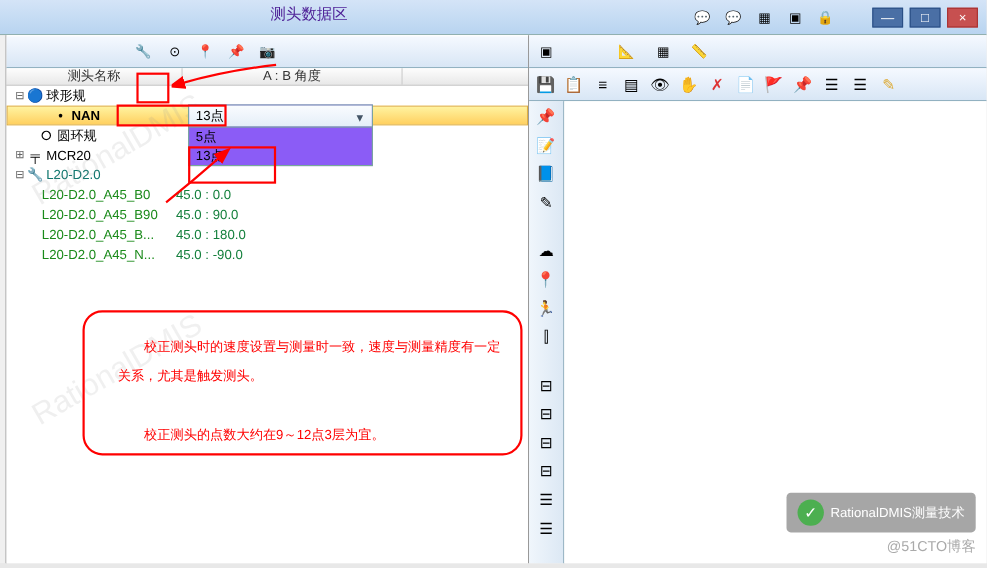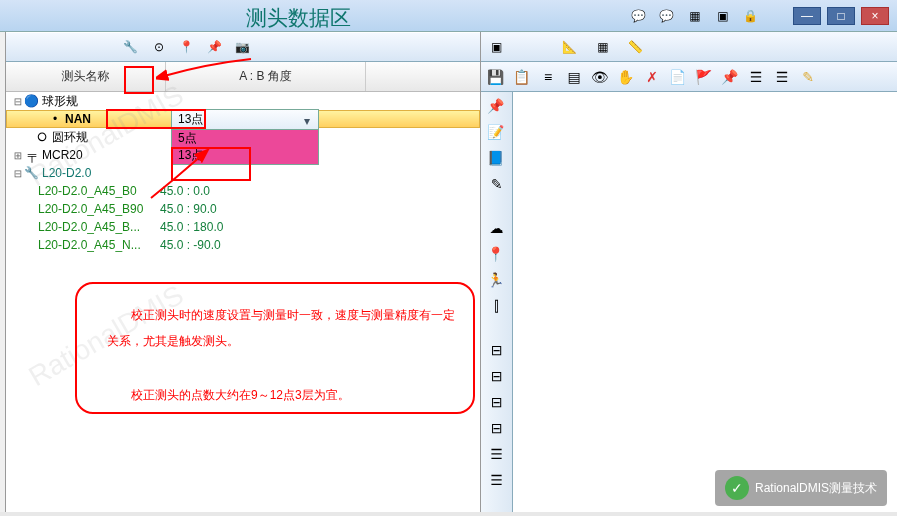--- a/index.html
+++ b/index.html
@@ -11,44 +11,44 @@
 .win-close { background: #c75050; border-color: #a73030; }
 
 .main-area { display: flex; height: 480px; }
 .left-sidebar { width: 6px; background: #f0f0f0; border-right: 1px solid #999; }
 
 .left-pane { width: 474px; background: #fdfdfd; display: flex; flex-direction: column; position: relative; }
 .toolbar1 { height: 30px; background: linear-gradient(#f5f9ff, #d8e6f5); border-top: 1px solid #fff; border-bottom: 1px solid #8ab; display: flex; align-items: center; padding-left: 116px; gap: 10px; }
 .toolbar1 .ticon { width: 18px; height: 18px; display: flex; align-items: center; justify-content: center; }
 .first-icon-box { position: absolute; left: 118px; top: 34px; width: 30px; height: 28px; border: 2px solid red; z-index: 5; }
 
-.table-header { height: 30px; background: linear-gradient(#fdfdfd, #e8e8e8); border-bottom: 1px solid #bbb; display: flex; }
+.table-header { height: 16px; background: linear-gradient(#fdfdfd, #e8e8e8); border-bottom: 1px solid #bbb; display: flex; }
 .th-col { border-right: 1px solid #ccc; display: flex; align-items: center; justify-content: center; color: #333; }
 .th1 { width: 160px; } .th2 { width: 200px; text-align: right; }
 
 .tree-area { flex: 1; background: #fff; position: relative; }
 .tree-row { height: 18px; display: flex; align-items: center; padding-left: 6px; }
 .tree-toggle { width: 12px; text-align: center; color: #666; font-size: 10px; }
 .tree-icon { width: 16px; display: flex; justify-content: center; }
 .tree-label { padding-left: 2px; }
 .row-nan { background: linear-gradient(#fff3a0, #ffd060); border: 1px solid #e0b040; }
 .row-nan-outline { position: absolute; left: 100px; top: 17px; width: 100px; height: 20px; border: 2px solid red; z-index: 5; }
 .child-row { margin-left: 32px; display: flex; align-items: center; height: 18px; }
 .child-row .clabel { color: #1a8a1a; width: 118px; }
 .child-row .cval { color: #15803d; margin-left: 4px; }
 .l20-parent { color: #0f766e; }
 
-.dropdown-box { position: absolute; left: 165px; top: 17px; width: 148px; background: #ec4899; border: 1px solid #7a9; z-index: 4; }
+.dropdown-box { position: absolute; left: 165px; top: 17px; width: 168px; background: #8b5cf6; border: 1px solid #7a9; z-index: 4; }
 .dd-current { height: 20px; background: linear-gradient(#fafcff, #e4eef8); border-bottom: 1px solid #7a9; display: flex; align-items: center; padding-left: 6px; position: relative; }
 .dd-arrow { position: absolute; right: 4px; top: 4px; width: 14px; height: 14px; display: flex; align-items: center; justify-content: center; color: #456; }
 .dd-item { height: 17px; padding-left: 6px; display: flex; align-items: center; text-align: center; }
 .dd-sel { background: #3399ff; color: #fff; }
 .dd-outline { position: absolute; left: 165px; top: 55px; width: 80px; height: 34px; border: 2px solid red; z-index: 6; }
 
-.annotation-title { position: absolute; left: 246px; top: 4px; color: #0f766e; font-size: 21px; font-family: SimSun; z-index: 10; }
+.annotation-title { position: absolute; left: 246px; top: 4px; color: #4c1d95; font-size: 14px; font-family: SimSun; z-index: 10; }
 .arrow1 { position: absolute; left: 150px; top: 22px; z-index: 9; }
 .arrow2 { position: absolute; left: 186px; top: 108px; z-index: 9; }
 
 .note-box { position: absolute; left: 75px; top: 282px; width: 400px; height: 132px; border: 2px solid red; border-radius: 18px; padding: 18px 10px 10px 30px; color: red; font-size: 16px; line-height: 26px; font-family: SimSun; z-index: 8; background: rgba(255,255,255,0.1); }
 .note-box p { text-indent: 2em; }
 .note-box p:first-child { text-indent: 2em; }
 
 .right-pane { flex: 1; background: #f8f8f8; border-left: 1px solid #999; display: flex; flex-direction: column; }
 .rt1 { height: 30px; background: linear-gradient(#f5f9ff, #d8e6f5); border-bottom: 1px solid #8ab; display: flex; align-items: center; padding-left: 10px; gap: 20px; }
 .rt2 { height: 30px; background: linear-gradient(#f5f9ff, #d8e6f5); border-bottom: 1px solid #8ab; display: flex; align-items: center; padding-left: 6px; gap: 8px; }
@@ -225,13 +225,14 @@
 </div>
 
 <div class="faint-wm">RationalDMIS</div>
 <div class="faint-wm2">RationalDMIS</div>
 
 <div class="watermark-area">
   <div class="wm-title">
     <span class="wm-logo">✓</span>
     <span>RationalDMIS测量技术</span>
   </div>
+  <div class="wm-sub">@51CTO博客</div>
 </div>
 
 </body></html>

